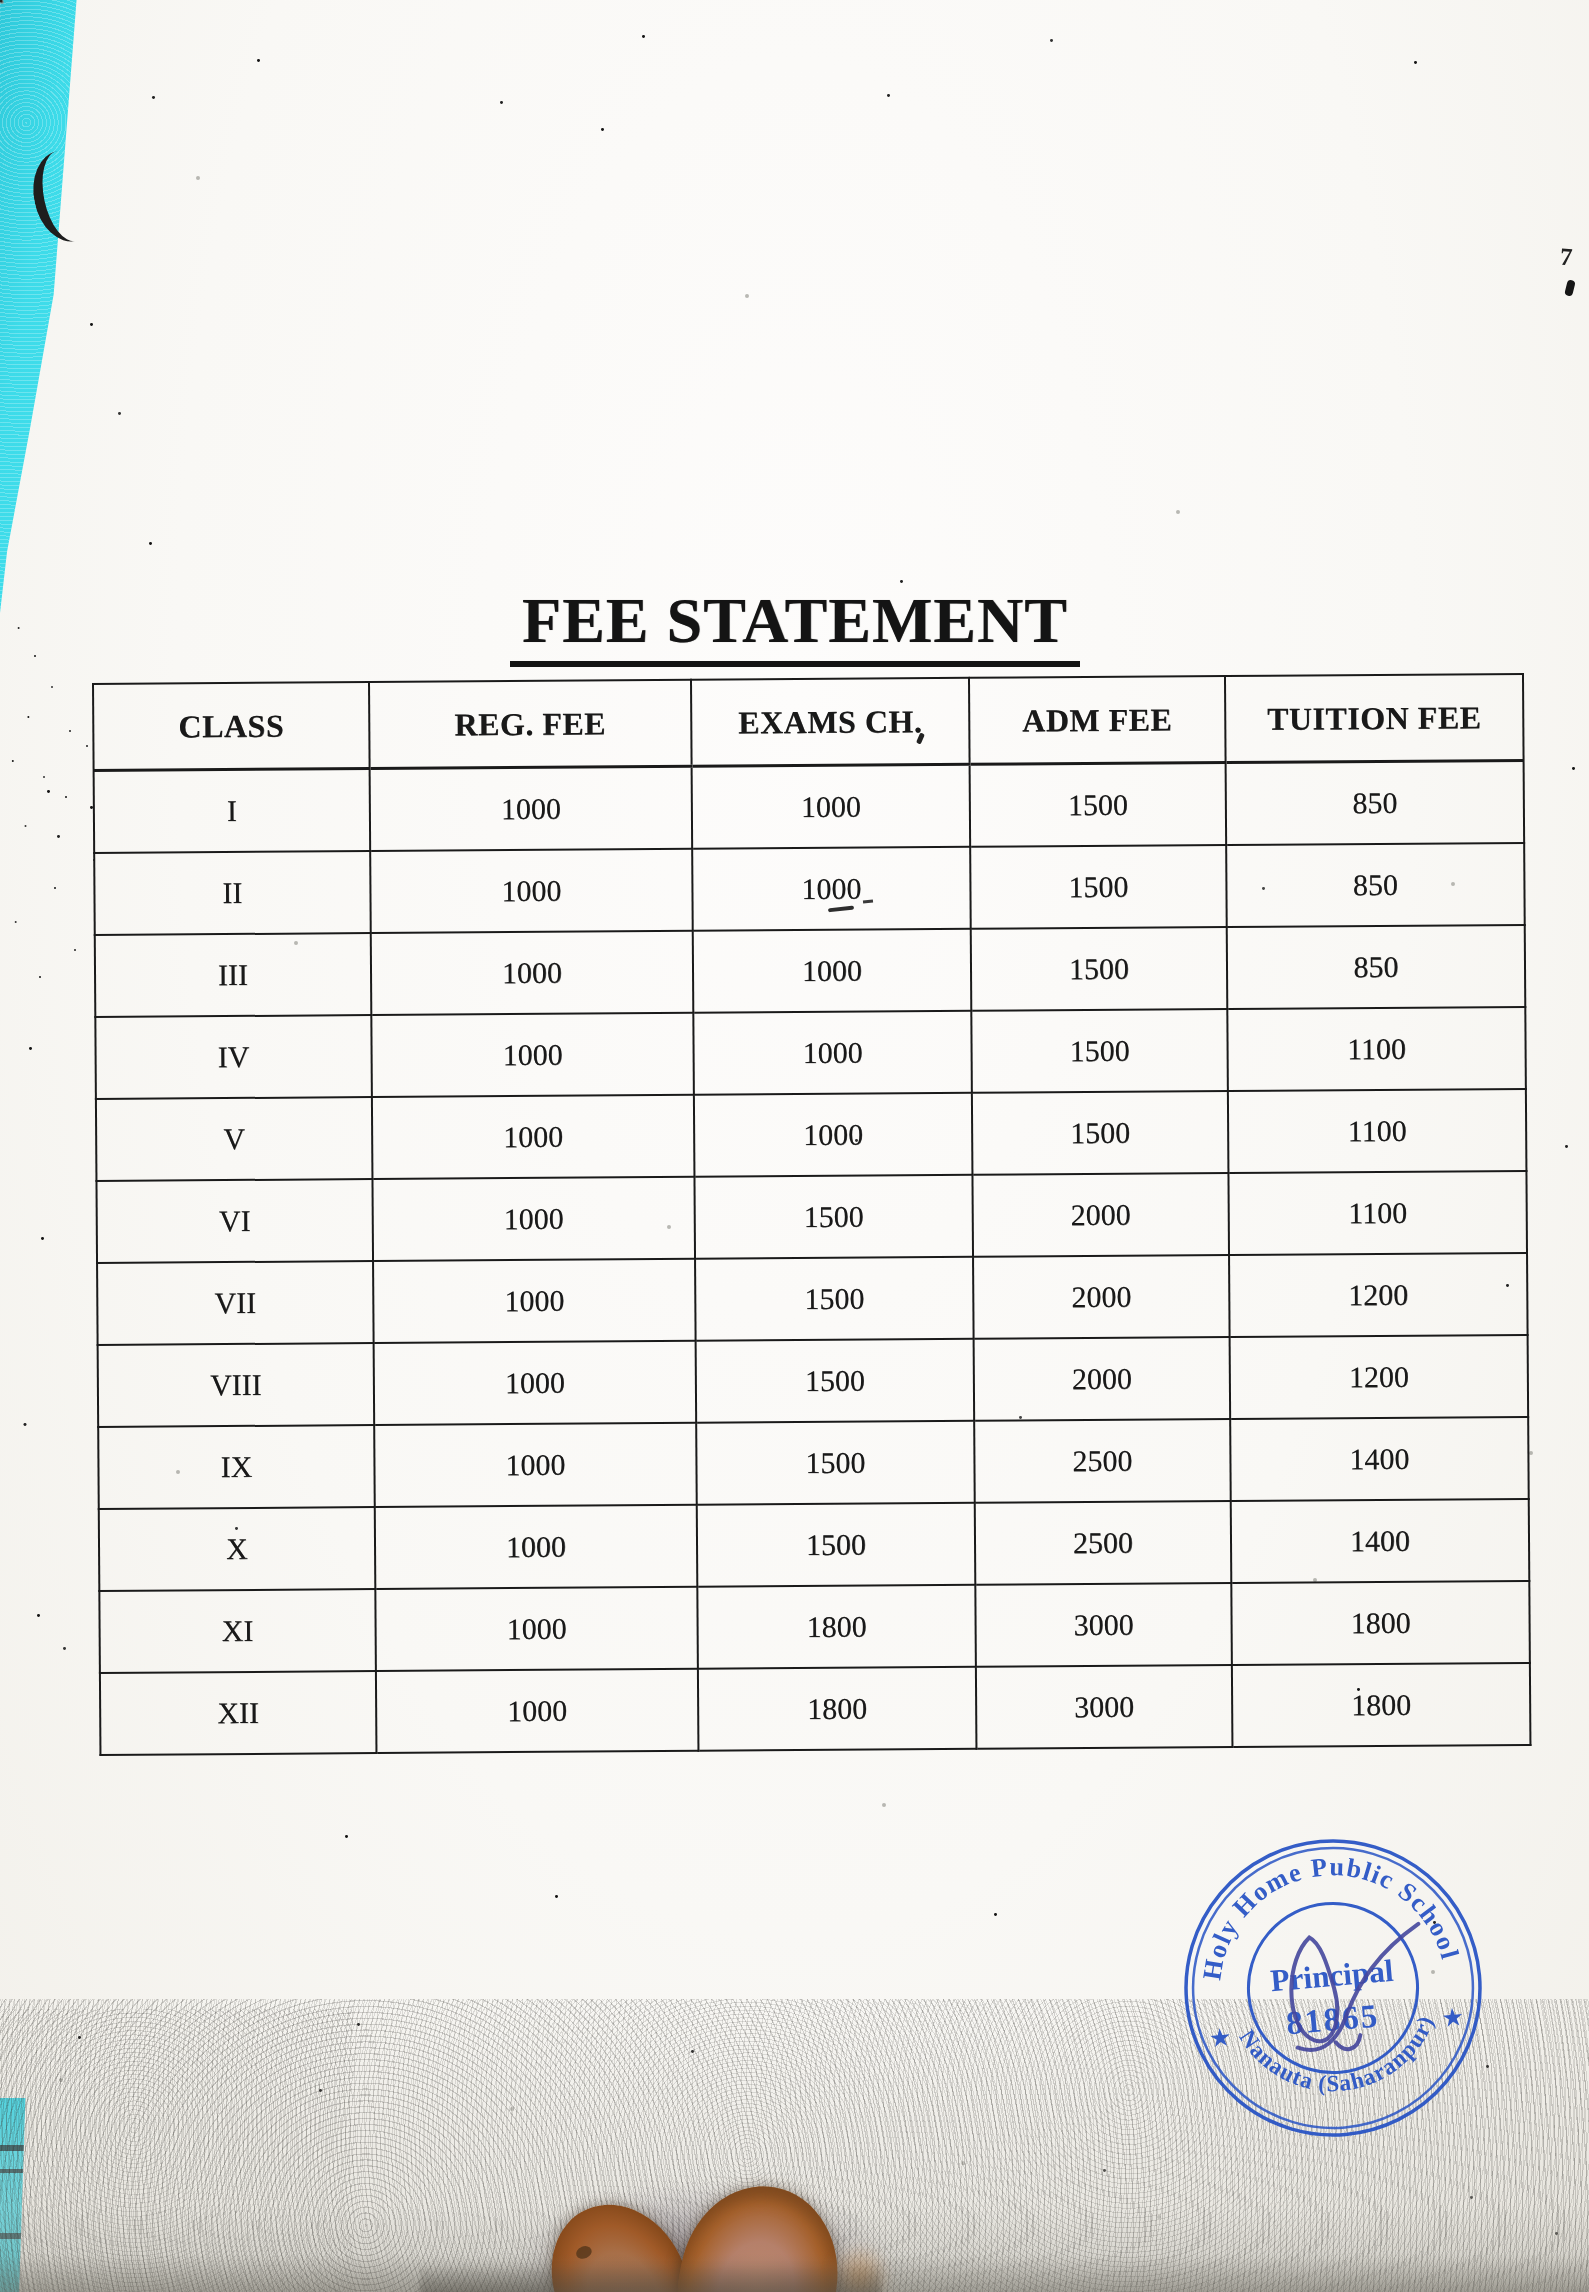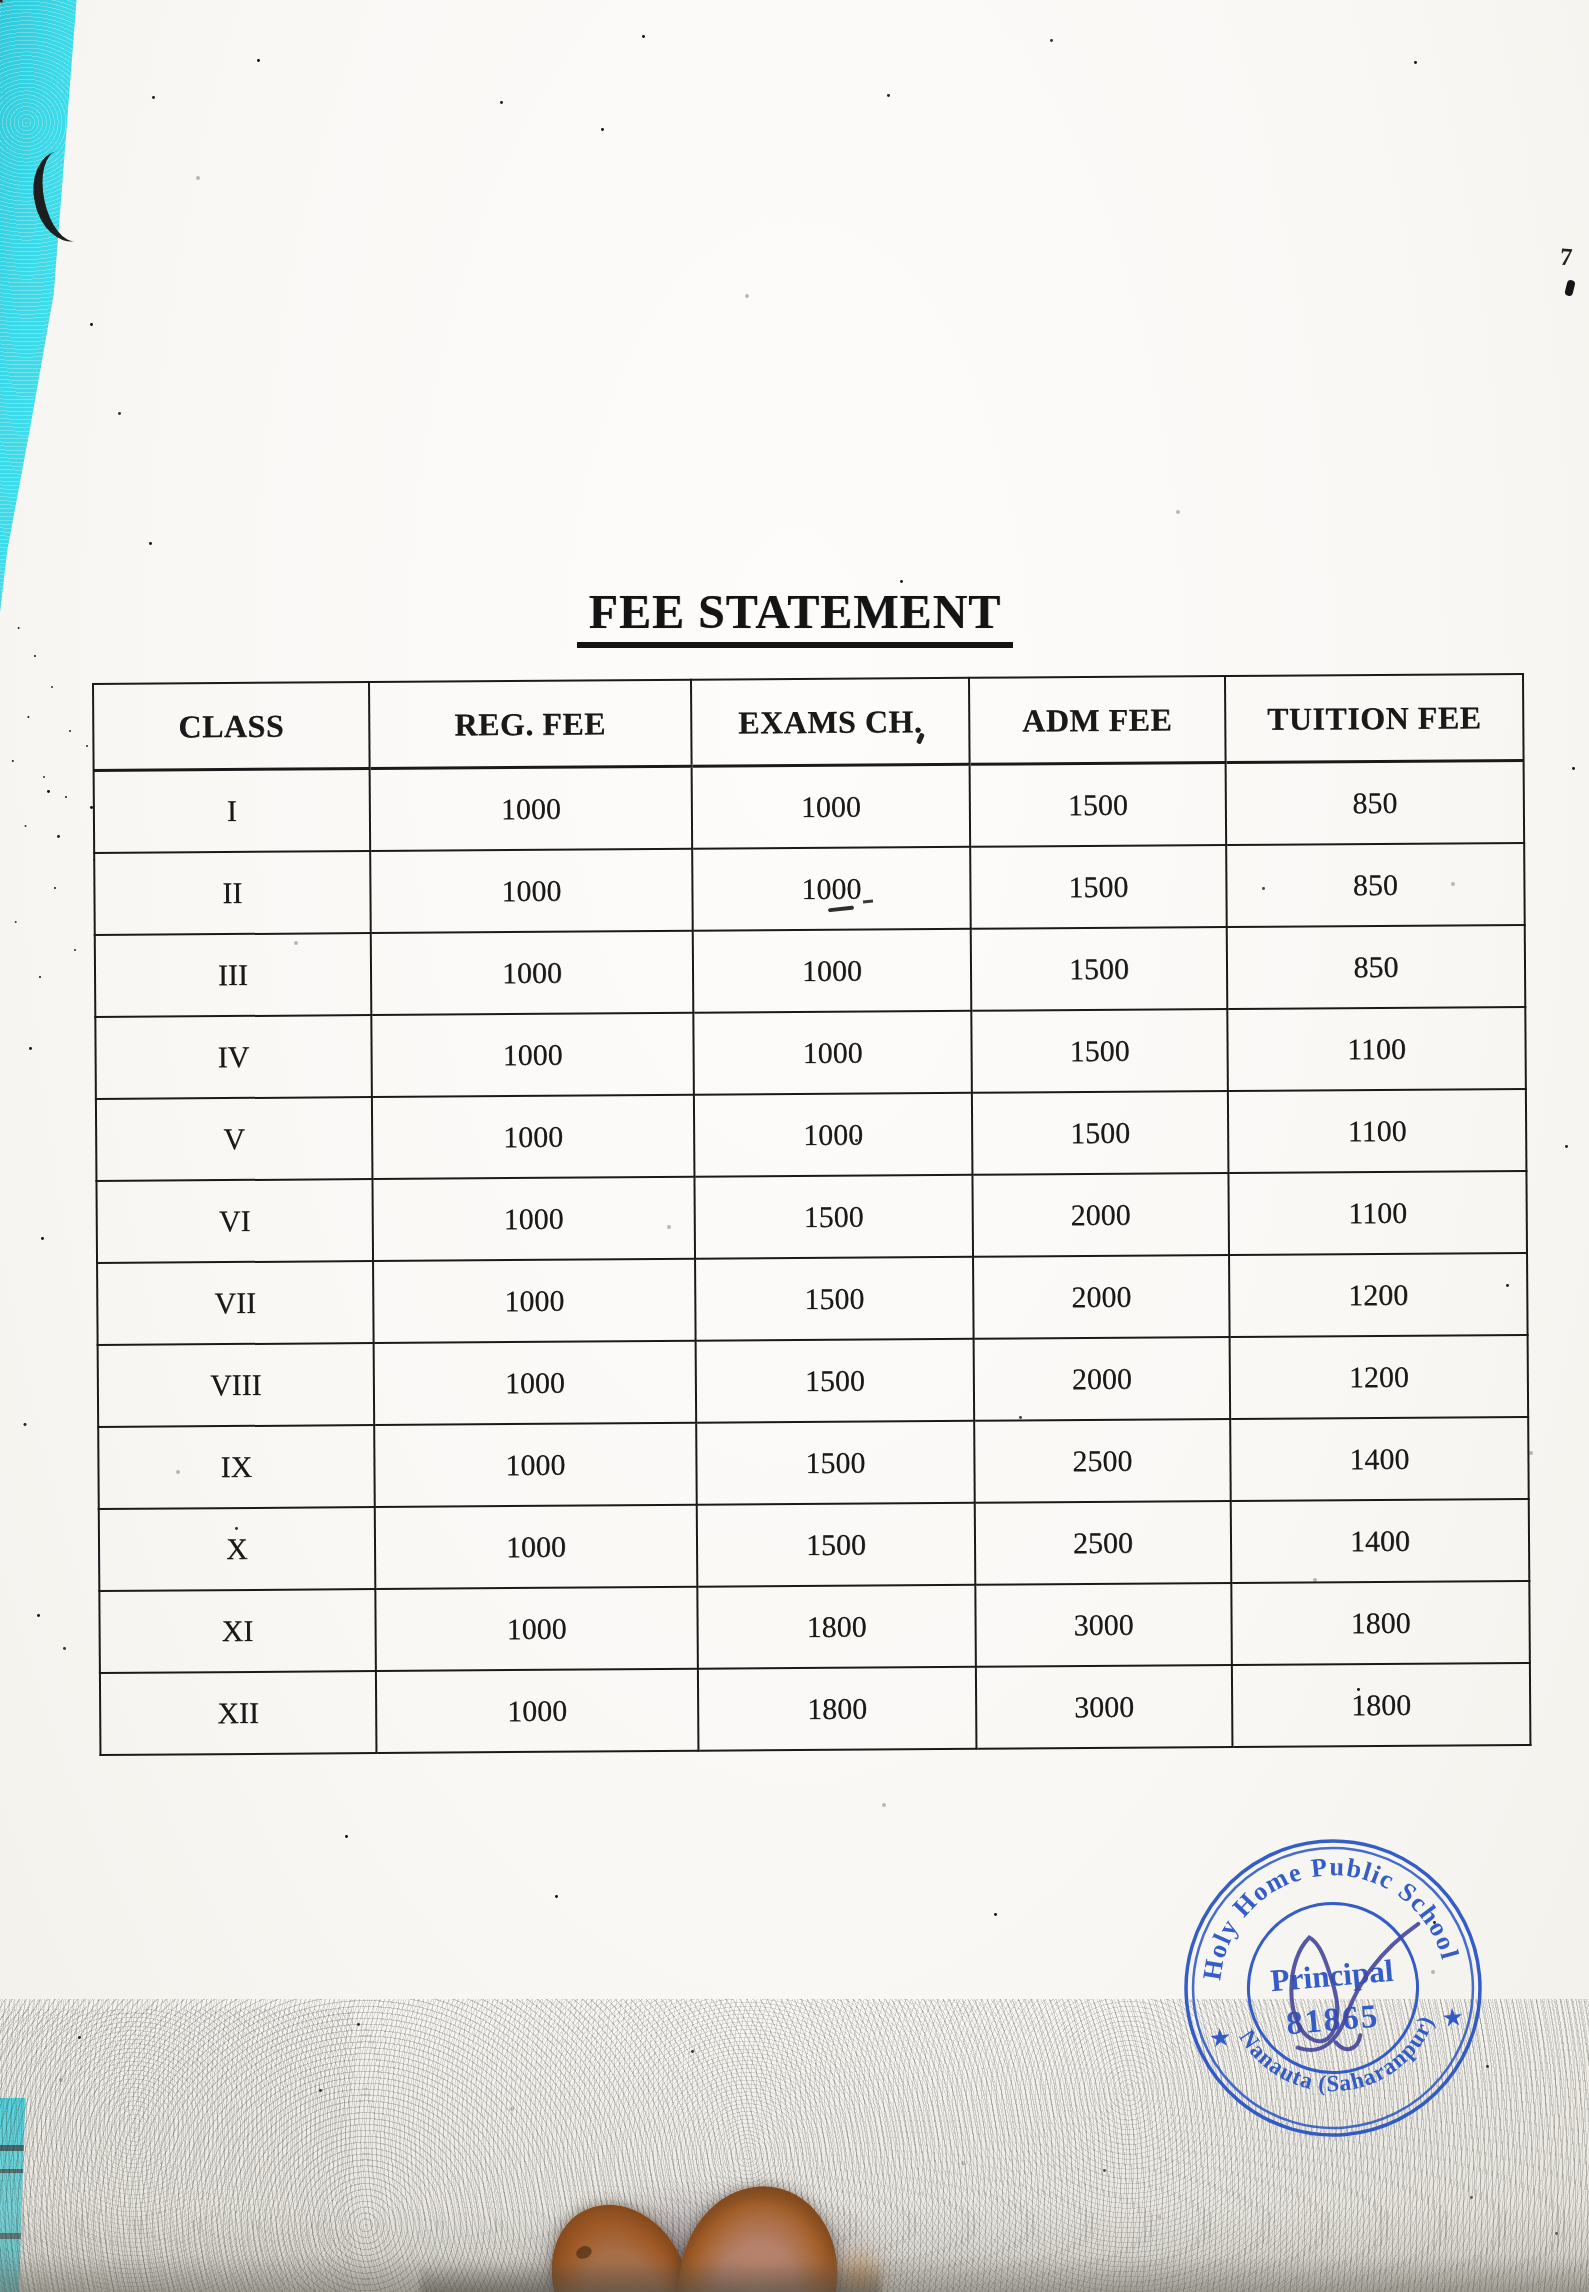--- a/index.html
+++ b/index.html
@@ -33,21 +33,21 @@
   }
   
   .paren-arc{
     position:absolute; left:34px; top:150px; width:55px; height:92px;
     border-left:10.8px solid #1e1e1e; border-radius:50%;
     transform:rotate(-12deg);
   }
   
   .title-wrap{position:absolute; left:0; top:584px; width:100%; text-align:center;}
   .title-wrap span{
-    display:inline-block; font-weight:bold; font-size:48px; letter-spacing:1px;
+    display:inline-block; font-weight:bold; font-size:64px; letter-spacing:1px;
     color:#141414; border-bottom:6.9px solid #141414; padding:0 11.8px 2.9px 11.8px;
     text-shadow:0.4px 0.4px 0.7px rgba(10,10,10,.6);
   }
   
   .table-wrap{
     position:absolute; left:92px; top:683px; width:1431px;
     transform:rotate(-0.4deg); transform-origin:0 0;
   }
   table.fee{
     width:100%; border-collapse:collapse; table-layout:fixed;

